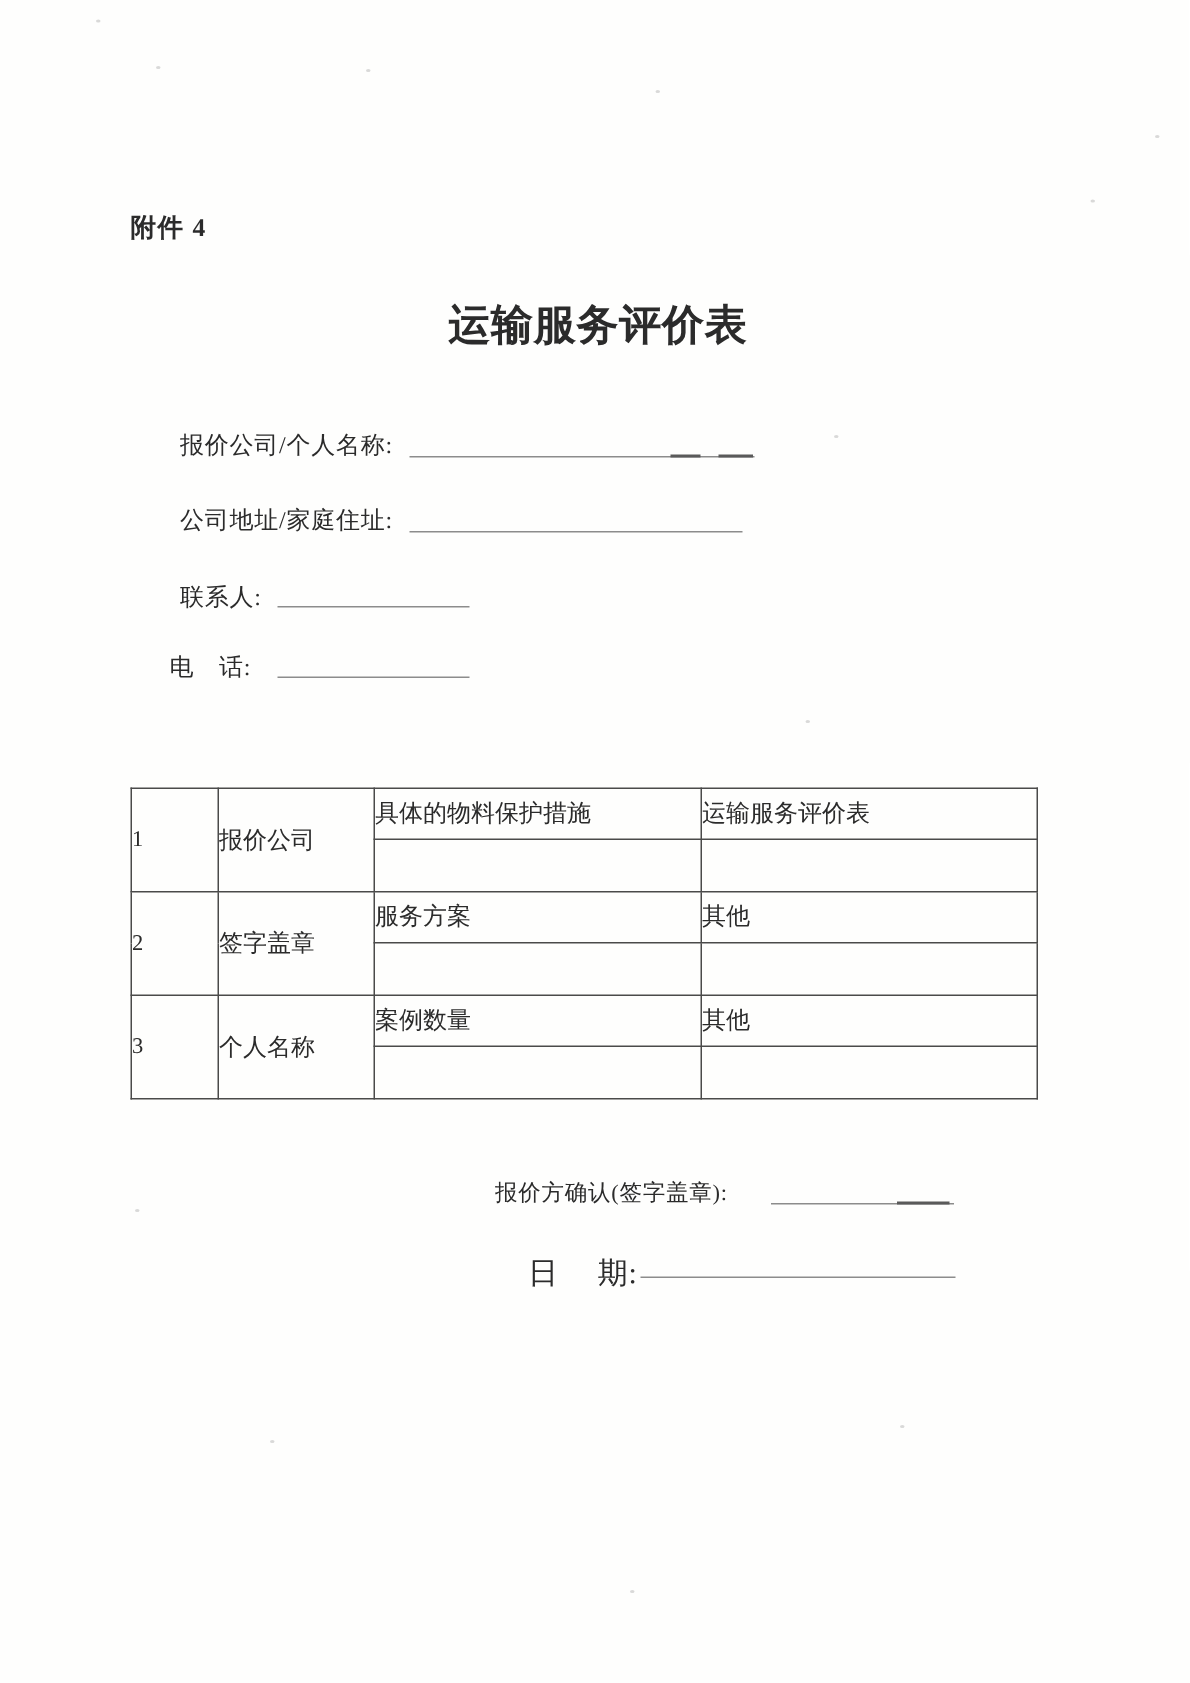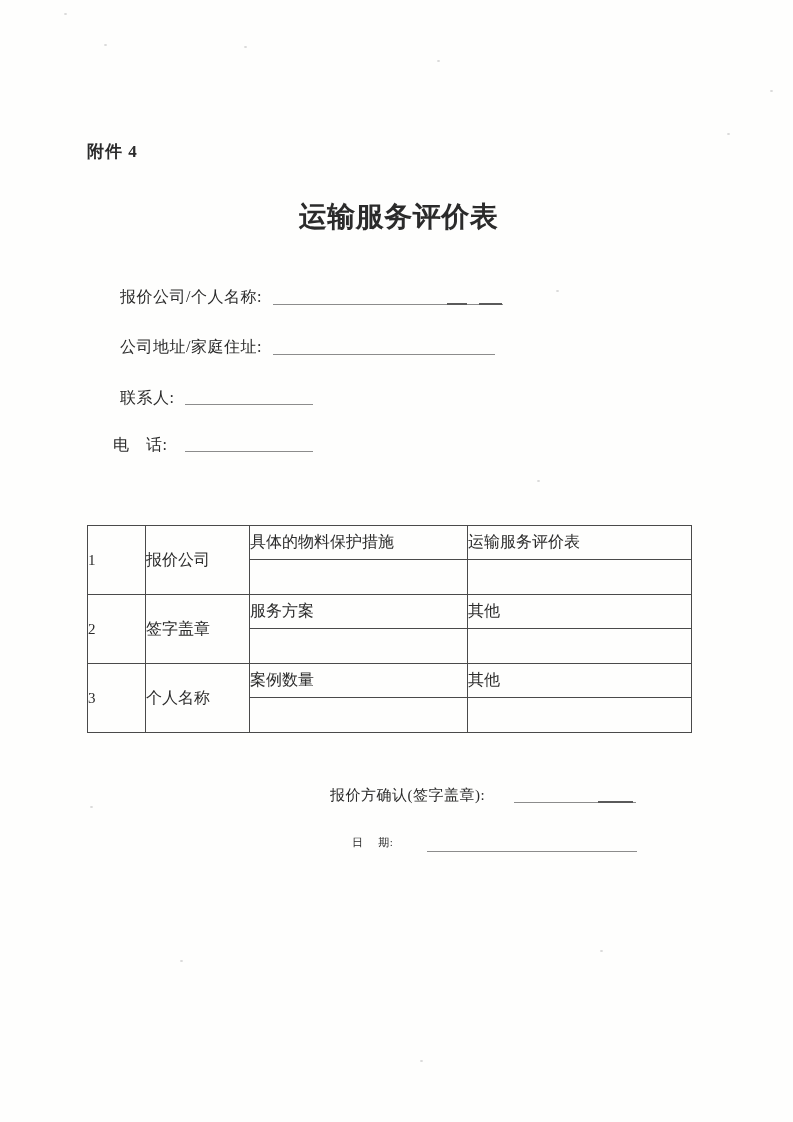--- a/index.html
+++ b/index.html
@@ -156,16 +156,16 @@
         <td class="val"></td>
         <td class="val"></td>
       </tr>
     </tbody>
   </table>
 
   <span class="sig-label" style="left:330px;top:786px">报价方确认(签字盖章):</span>
   <div class="uline" style="left:514px;top:802px;width:122px"></div>
   <div class="uline dark" style="left:598px;top:801px;width:35px"></div>
 
-  <span class="sig-label" style="left:352px;top:835px;font-size:11px">日　 期:</span>
+  <span class="sig-label" style="left:352px;top:835px;font-size:20px">日　 期:</span>
   <div class="uline" style="left:427px;top:851px;width:210px"></div>
 
 </div>
 
 </body></html>

